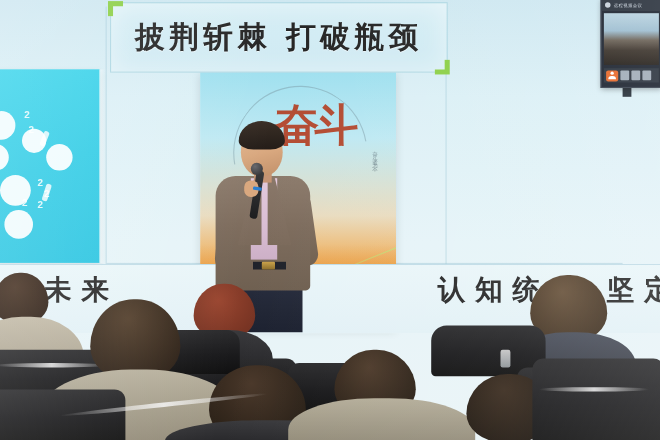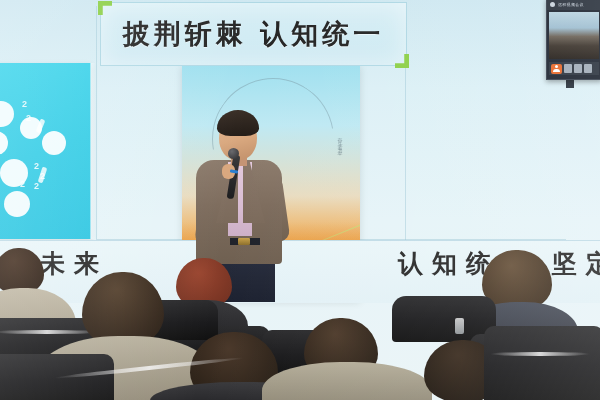--- a/index.html
+++ b/index.html
@@ -313,31 +313,32 @@
     <div class="icg" style="left:24px;top:116px;">2</div>
     <div class="icg" style="left:38px;top:118px;">2</div>
     <div class="icg" style="left:44px;top:108px;">2</div>
     <div style="position:absolute;left:42px;top:56px;width:5px;height:14px;background:rgba(255,255,255,.8);transform:rotate(22deg);border-radius:2px;"></div>
     <div style="position:absolute;left:44px;top:104px;width:5px;height:16px;background:rgba(255,255,255,.8);transform:rotate(18deg);border-radius:2px;"></div>
   </div>
   <div class="poster-left-edge"></div>
 
   <div class="poster-center">
     <div class="pc-arc"></div>
+    <div class="pc-calli">奋斗</div>
     <div class="pc-vert">奋斗者为本</div>
     <div class="pc-mountains"></div>
     <div class="pc-ridge"></div>
     <div class="pc-streak"></div>
   </div>
 
 
   <div class="title-banner">
     <div class="corner tl"></div>
     <div class="corner br"></div>
-    <div class="title-text">披荆斩棘 认知统一</div>
+    <div class="title-text">披荆斩棘 打破瓶颈</div>
   </div>
 
   <div class="br-corner tlc" style="left:394px;bottom:142px;"></div>
   <div class="br-corner tlc" style="left:394px;top:243px;"></div>
 
   <div class="lower-banner">
     <div class="lb-txt lb-left">战未来</div>
     <div class="lb-txt lb-right">认知统一  坚定</div>
   </div>
 

